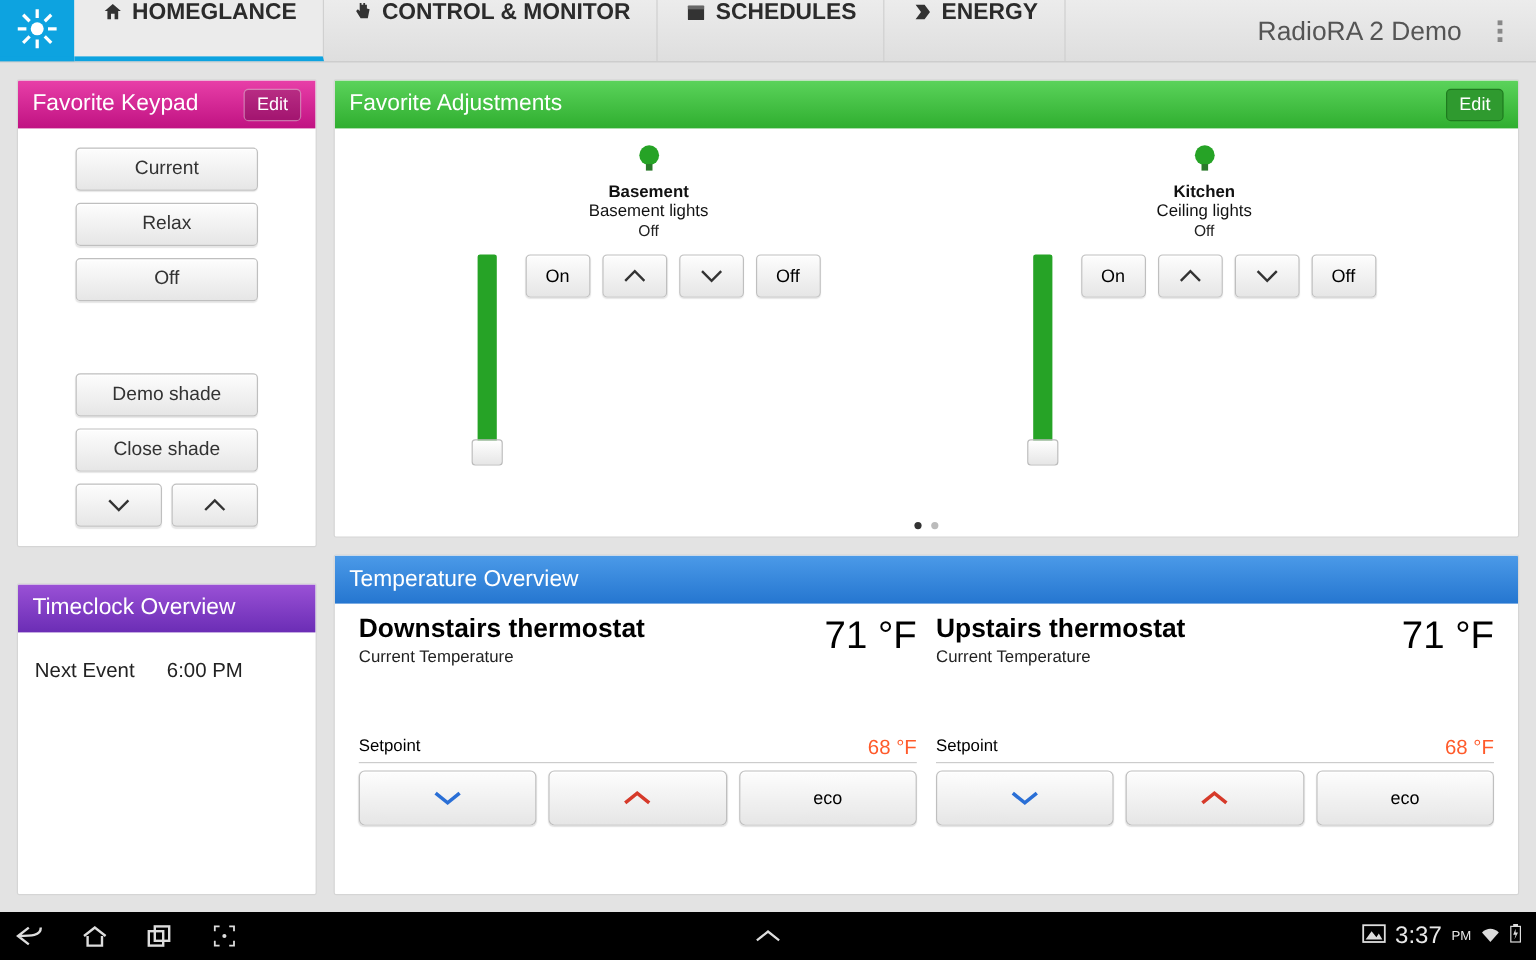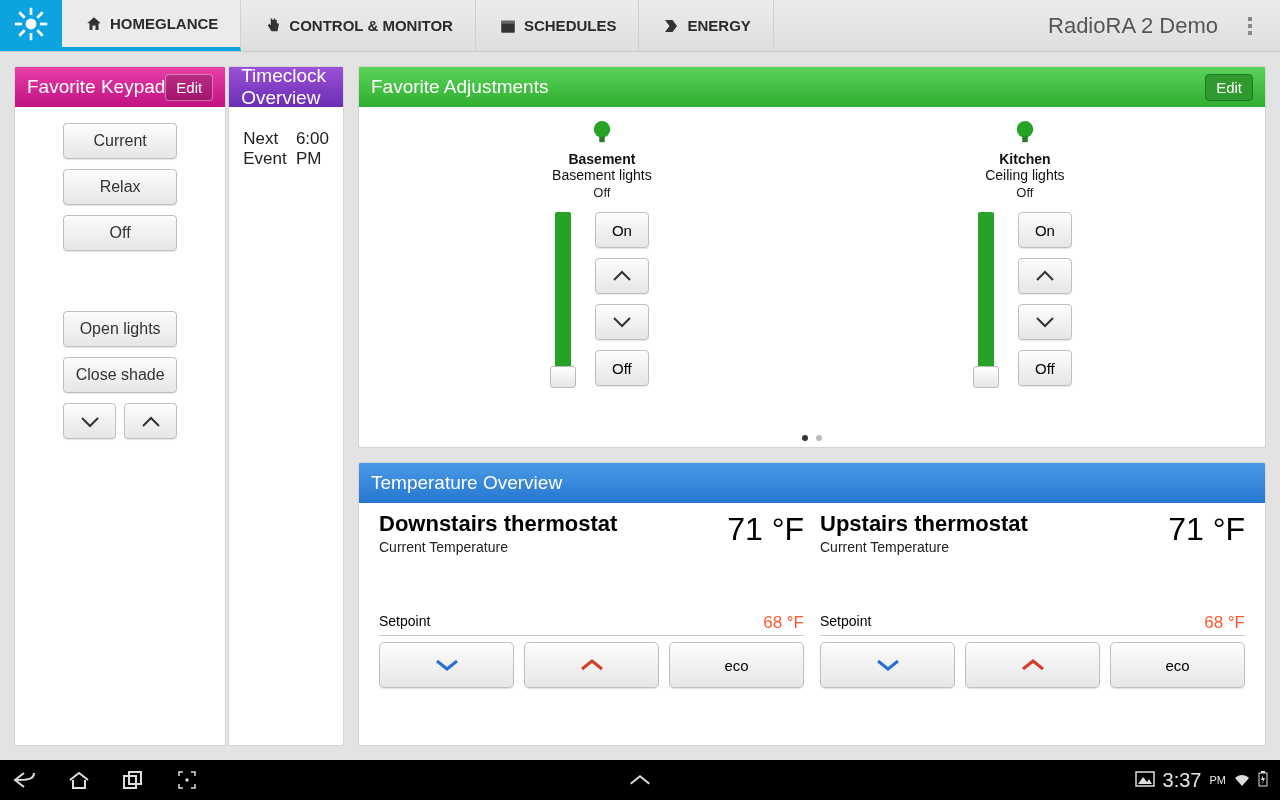--- a/index.html
+++ b/index.html
@@ -2,30 +2,30 @@
 <html><head>
 <meta charset="utf-8">
 <style>
   * { box-sizing: border-box; margin: 0; padding: 0; font-family: Arial, Helvetica, sans-serif; }
   body { width: 1280px; height: 800px; background: #e3e3e3; overflow: hidden; position: relative; }
 
   
   .topbar { height: 52px; background: linear-gradient(#ececec,#dedede); display:flex; align-items:stretch; border-bottom:1px solid #c8c8c8;}
   .logo-box { width:62px; background:#0da3e0; display:flex; align-items:center; justify-content:center; border-bottom: 4px solid #0da3e0;}
   .logo-box svg { width:36px; height:36px; }
-  .tab { display:flex; align-items:center; padding:0 22px; font-size:15px; font-weight:bold; color:#2b2b2b; border-right:1px solid #d0d0d0; cursor:pointer; position:relative;}
+  .tab { display:flex; align-items:flex-start; padding:0 22px; font-size:19px; font-weight:bold; color:#2b2b2b; border-right:1px solid #d0d0d0; cursor:pointer; position:relative;}
   .tab.active { border-bottom:4px solid #0da3e0; background:#ebebeb;}
   .tab .ticon { width:20px; height:20px; margin-right:6px; display:inline-flex; align-items:center; justify-content:center;}
   .titlebar { margin-left:auto; display:flex; align-items:center; padding:0 16px; font-size:22px; color:#555;}
   .menu-dots { width:28px; display:flex; flex-direction:column; align-items:center; justify-content:center; gap:3px; cursor:pointer;}
   .menu-dots span{ width:4px;height:4px;background:#888;}
 
   
   .main { display:flex; gap:14px; padding:14px; height: calc(800px - 52px - 40px); }
-  .leftcol { width:330px; display:flex; gap:2px;}
+  .leftcol { width:250px; display:flex; flex-direction:column; gap:30px;}
   .rightcol { flex:1; display:flex; flex-direction:column; gap:14px;}
 
   .panel { background:#fff; border:1px solid #d5d5d5; border-radius:2px; display:flex; flex-direction:column; overflow:hidden;}
   .panel-header { height:40px; display:flex; align-items:center; justify-content:space-between; padding:0 12px; color:#fff; font-size:19px;}
   .hdr-pink { background: linear-gradient(#e83fa8,#c01282); }
   .hdr-purple { background: linear-gradient(#9a51d6,#6b2db5); }
   .hdr-green { background: linear-gradient(#5bd35b,#2fae2f); }
   .hdr-blue { background: linear-gradient(#4b9ae8,#2576d0); }
   .edit-btn { background: rgba(0,0,0,0.18); color:#fff; border:1px solid rgba(255,255,255,0.4); border-radius:4px; padding:4px 10px; font-size:15px; cursor:pointer;}
   .edit-btn.green { background:#2f9a2f; border:1px solid #1f7a1f;}
@@ -47,21 +47,21 @@
   
   .adj-body { flex:1; display:flex; justify-content:space-around; padding:12px 30px 8px; position:relative;}
   .adj-item { display:flex; flex-direction:column; align-items:center; }
   .bulb { width:22px; height:28px; margin-bottom:4px;}
   .adj-title { font-weight:bold; font-size:14px; color:#111;}
   .adj-sub { font-weight:normal; font-size:14px; color:#111;}
   .adj-state { font-size:13px; color:#222; margin-top:2px;}
   .adj-controls { display:flex; gap:24px; margin-top:12px; align-items:flex-start;}
   .slider-track { width:16px; height:170px; background:#26a326; border-radius:2px; position:relative;}
   .slider-thumb { position:absolute; bottom:-6px; left:-5px; width:26px; height:22px; background:linear-gradient(#fff,#e6e6e6); border:1px solid #bbb; border-radius:3px;}
-  .btn-stack { display:flex; flex-direction:column; gap:10px;}
+  .btn-stack { display:flex; flex-direction:row; gap:10px;}
   .sqbtn { width:54px; height:36px; background:linear-gradient(#fdfdfd,#e6e6e6); border:1px solid #bfbfbf; border-radius:4px; font-size:15px; cursor:pointer; display:flex;align-items:center;justify-content:center;box-shadow: inset 0 1px 0 #fff, 0 1px 1px rgba(0,0,0,0.1);}
   .dots { position:absolute; bottom:6px; left:50%; transform:translateX(-50%); display:flex; gap:8px;}
   .dot{ width:6px;height:6px;border-radius:50%;background:#bbb;} .dot.on{background:#333;}
 
   
   .temp-body { display:flex; padding:8px 12px 12px;}
   .thermo { flex:1; padding:0 8px;}
   .thermo-top { display:flex; justify-content:space-between; align-items:flex-start;}
   .thermo-name { font-size:22px; font-weight:bold;}
   .thermo-sub { font-size:14px; color:#222; margin-top:2px;}
@@ -151,21 +151,21 @@
     <div class="panel">
       <div class="panel-header hdr-pink">
         <span>Favorite Keypad</span>
         <button class="edit-btn">Edit</button>
       </div>
       <div class="keypad-body">
         <button class="kbtn">Current</button>
         <button class="kbtn">Relax</button>
         <button class="kbtn">Off</button>
         <div class="gap"></div>
-        <button class="kbtn">Open lights</button>
+        <button class="kbtn">Demo shade</button>
         <button class="kbtn">Close shade</button>
         <div class="arrow-row">
           <button class="kbtn"><svg width="24" height="12" viewBox="0 0 24 12">
                 <polyline points="4,2 12,10 20,2" fill="none" stroke="#333" stroke-width="2"></polyline>
               </svg></button>
           <button class="kbtn"><svg width="24" height="12" viewBox="0 0 24 12">
                 <polyline points="4,10 12,2 20,10" fill="none" stroke="#333" stroke-width="2"></polyline>
               </svg></button>
         </div>
       </div>

